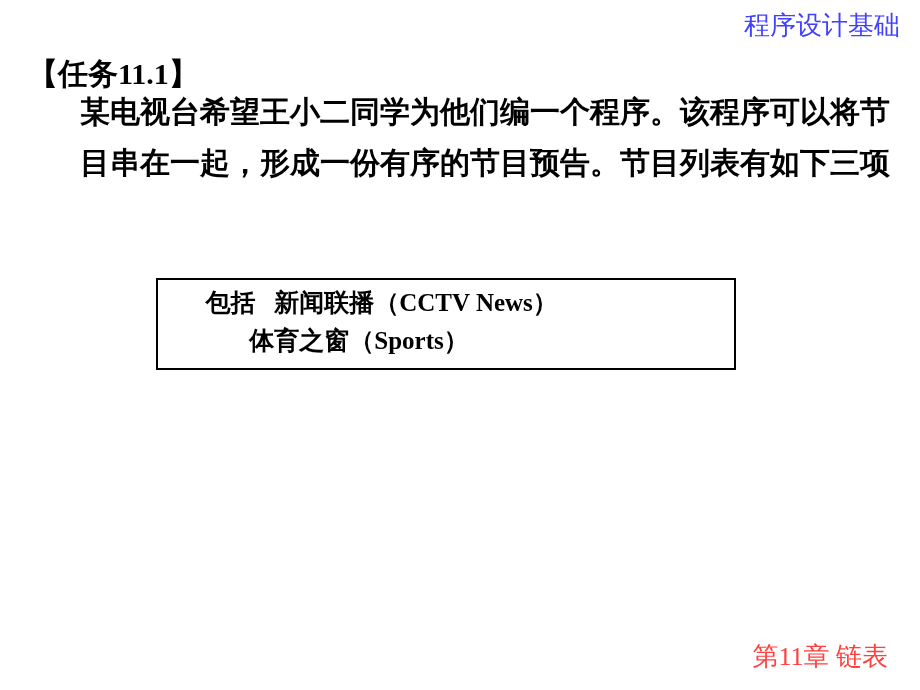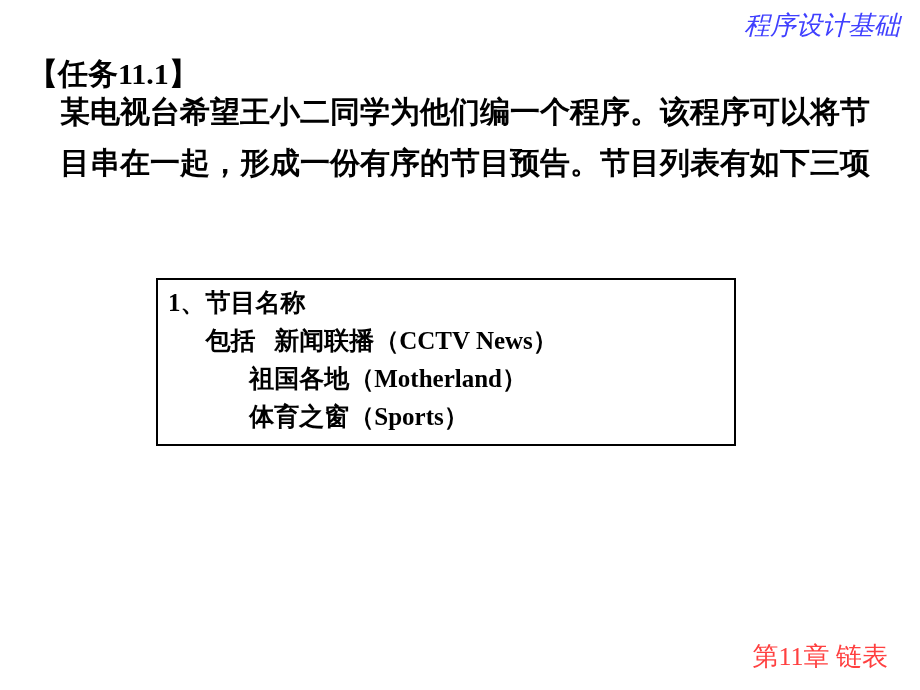--- a/index.html
+++ b/index.html
@@ -15,41 +15,41 @@
       position: relative;
       overflow: hidden;
     }
     .header-label {
       position: absolute;
       top: 8px;
       right: 20px;
       color: #4040ff;
       font-size: 26px;
       font-weight: normal;
-      font-style: italic;
       font-family: "KaiTi", "楷体", serif;
     }
     .task-title {
       position: absolute;
       top: 38px;
       left: 28px;
       font-size: 30px;
       font-weight: bold;
       color: #000;
       margin-top: 16px;
     }
     .task-desc {
       position: absolute;
       top: 86px;
       left: 60px;
       right: 30px;
       font-size: 30px;
       font-weight: bold;
       color: #000;
       line-height: 1.7;
+      text-align: right;
     }
     .content-box {
       position: absolute;
       top: 278px;
       left: 156px;
       width: 580px;
       border: 2px solid #000;
       padding: 4px 10px 8px 10px;
       font-size: 25px;
       font-weight: bold;
@@ -71,19 +71,17 @@
 </head>
 <body>
 
 <div class="header-label">程序设计基础</div>
 
 <div class="task-title">【任务11.1】</div>
 
 <div class="task-desc">某电视台希望王小二同学为他们编一个程序。该程序可以将节目串在一起，形成一份有序的节目预告。节目列表有如下三项</div>
 
 <div class="content-box">
-  <div class="content-line">1、节目名称</div>
   <div class="content-line">      包括   新闻联播（CCTV News）</div>
-  <div class="content-line">             祖国各地（Motherland）</div>
   <div class="content-line">             体育之窗（Sports）</div>
 </div>
 
 <div class="footer-label">第11章    链表</div>
 
 </body></html>

